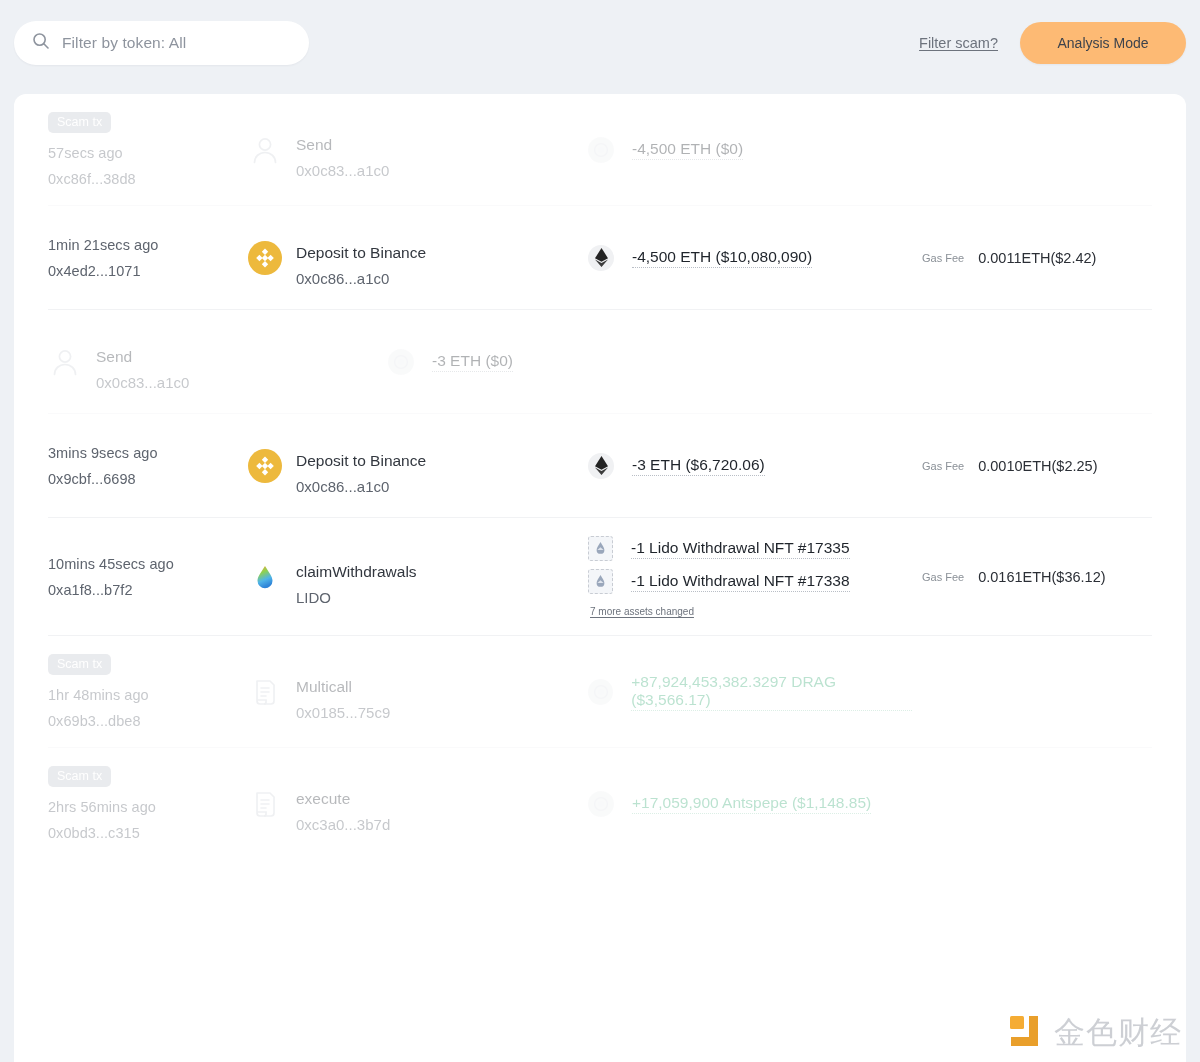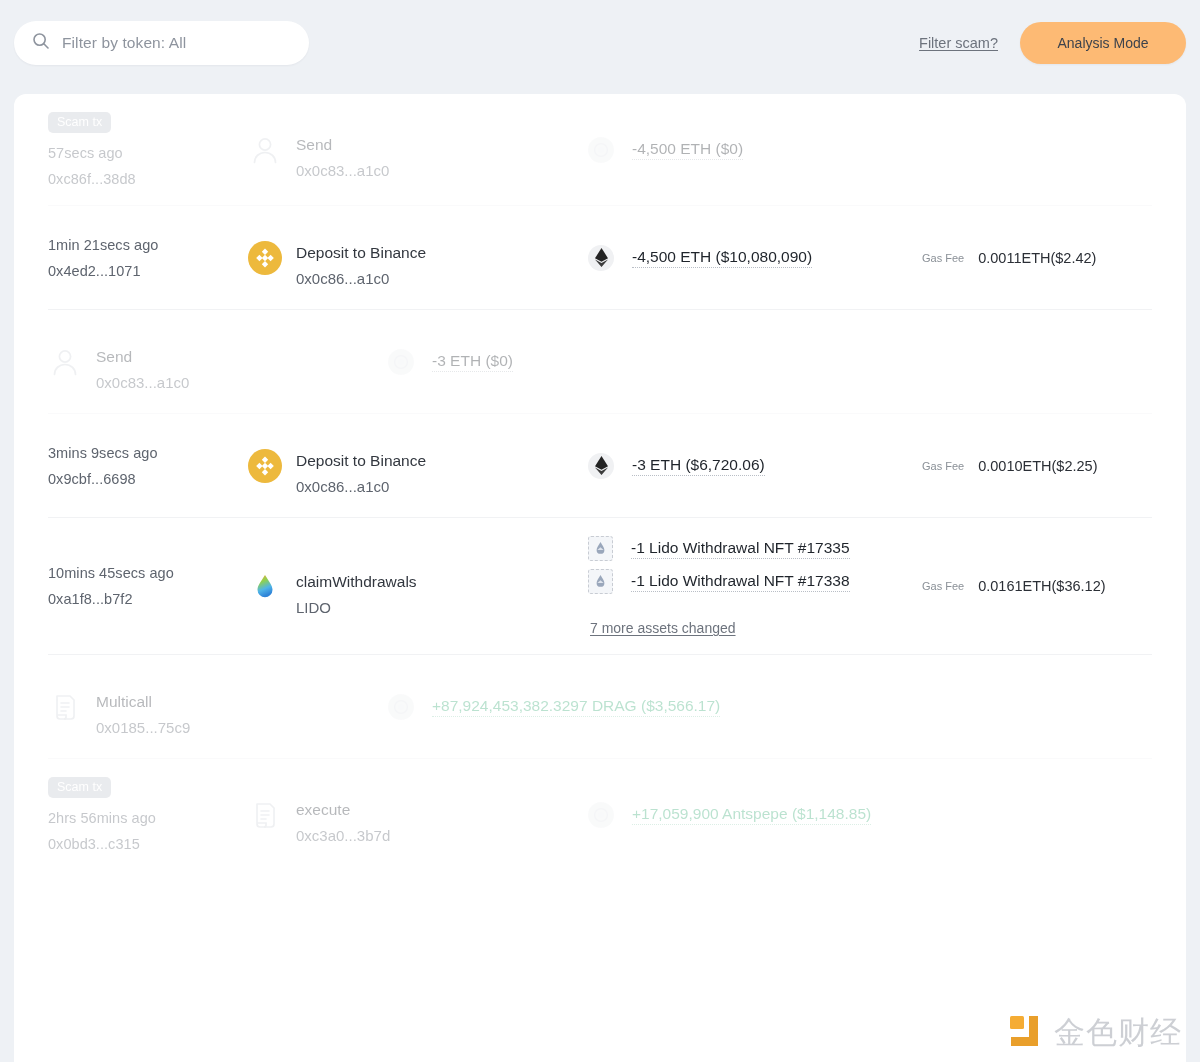--- a/index.html
+++ b/index.html
@@ -130,25 +130,25 @@
   .asset-line { display: flex; align-items: center; gap: 18px; }
   .asset-text {
     font-size: 15.5px;
     color: #1f242b;
     border-bottom: 1px dotted #b9bec6;
     padding-bottom: 1px;
     cursor: pointer;
   }
   .asset-text.pos { color: #3fae7a; border-bottom-color: #9ed3ba; }
   .more-assets {
-    font-size: 14px;
+    font-size: 10px;
     color: #6d737d;
     text-decoration: underline;
     text-underline-offset: 2px;
-    margin-top: 18px;
+    margin-top: 4px;
     margin-left: 2px;
     cursor: pointer;
   }
 
   .col-gas {
     width: 230px;
     flex: none;
     display: flex;
     align-items: center;
     gap: 14px;
@@ -384,20 +384,25 @@
             <span class="asset-text">-1 Lido Withdrawal NFT #17338</span>
           </div>
           <span class="more-assets">7 more assets changed</span>
         </div>
         <div class="col-gas">
           <span class="gas-label">Gas Fee</span>
           <span class="gas-value">0.0161ETH($36.12)</span>
         </div>
       </div>
       <div class="tx-row scam">
+        <div class="col-time">
+          <span class="badge">Scam tx</span>
+          <span class="time-text">1hr 48mins ago</span>
+          <span class="hash-text">0x69b3...dbe8</span>
+        </div>
         <div class="col-action">
           <span class="action-icon"><svg width="34" height="34" viewBox="0 0 34 34" fill="none">
               <path d="M9 6h13l4 4v16a3 3 0 0 1-3 3H12a3 3 0 0 1-3-3z" stroke="#d2d6dc" stroke-width="1.7" stroke-linejoin="round"></path>
               <path d="M9 25h9v2a2 2 0 0 1-2 2" stroke="#d2d6dc" stroke-width="1.7"></path>
               <line x1="13" y1="13" x2="21" y2="13" stroke="#d2d6dc" stroke-width="1.6" stroke-linecap="round"></line>
               <line x1="13" y1="17" x2="21" y2="17" stroke="#d2d6dc" stroke-width="1.6" stroke-linecap="round"></line>
               <line x1="13" y1="21" x2="18" y2="21" stroke="#d2d6dc" stroke-width="1.6" stroke-linecap="round"></line>
             </svg></span>
           <div class="action-text">
             <span class="action-name">Multicall</span>

